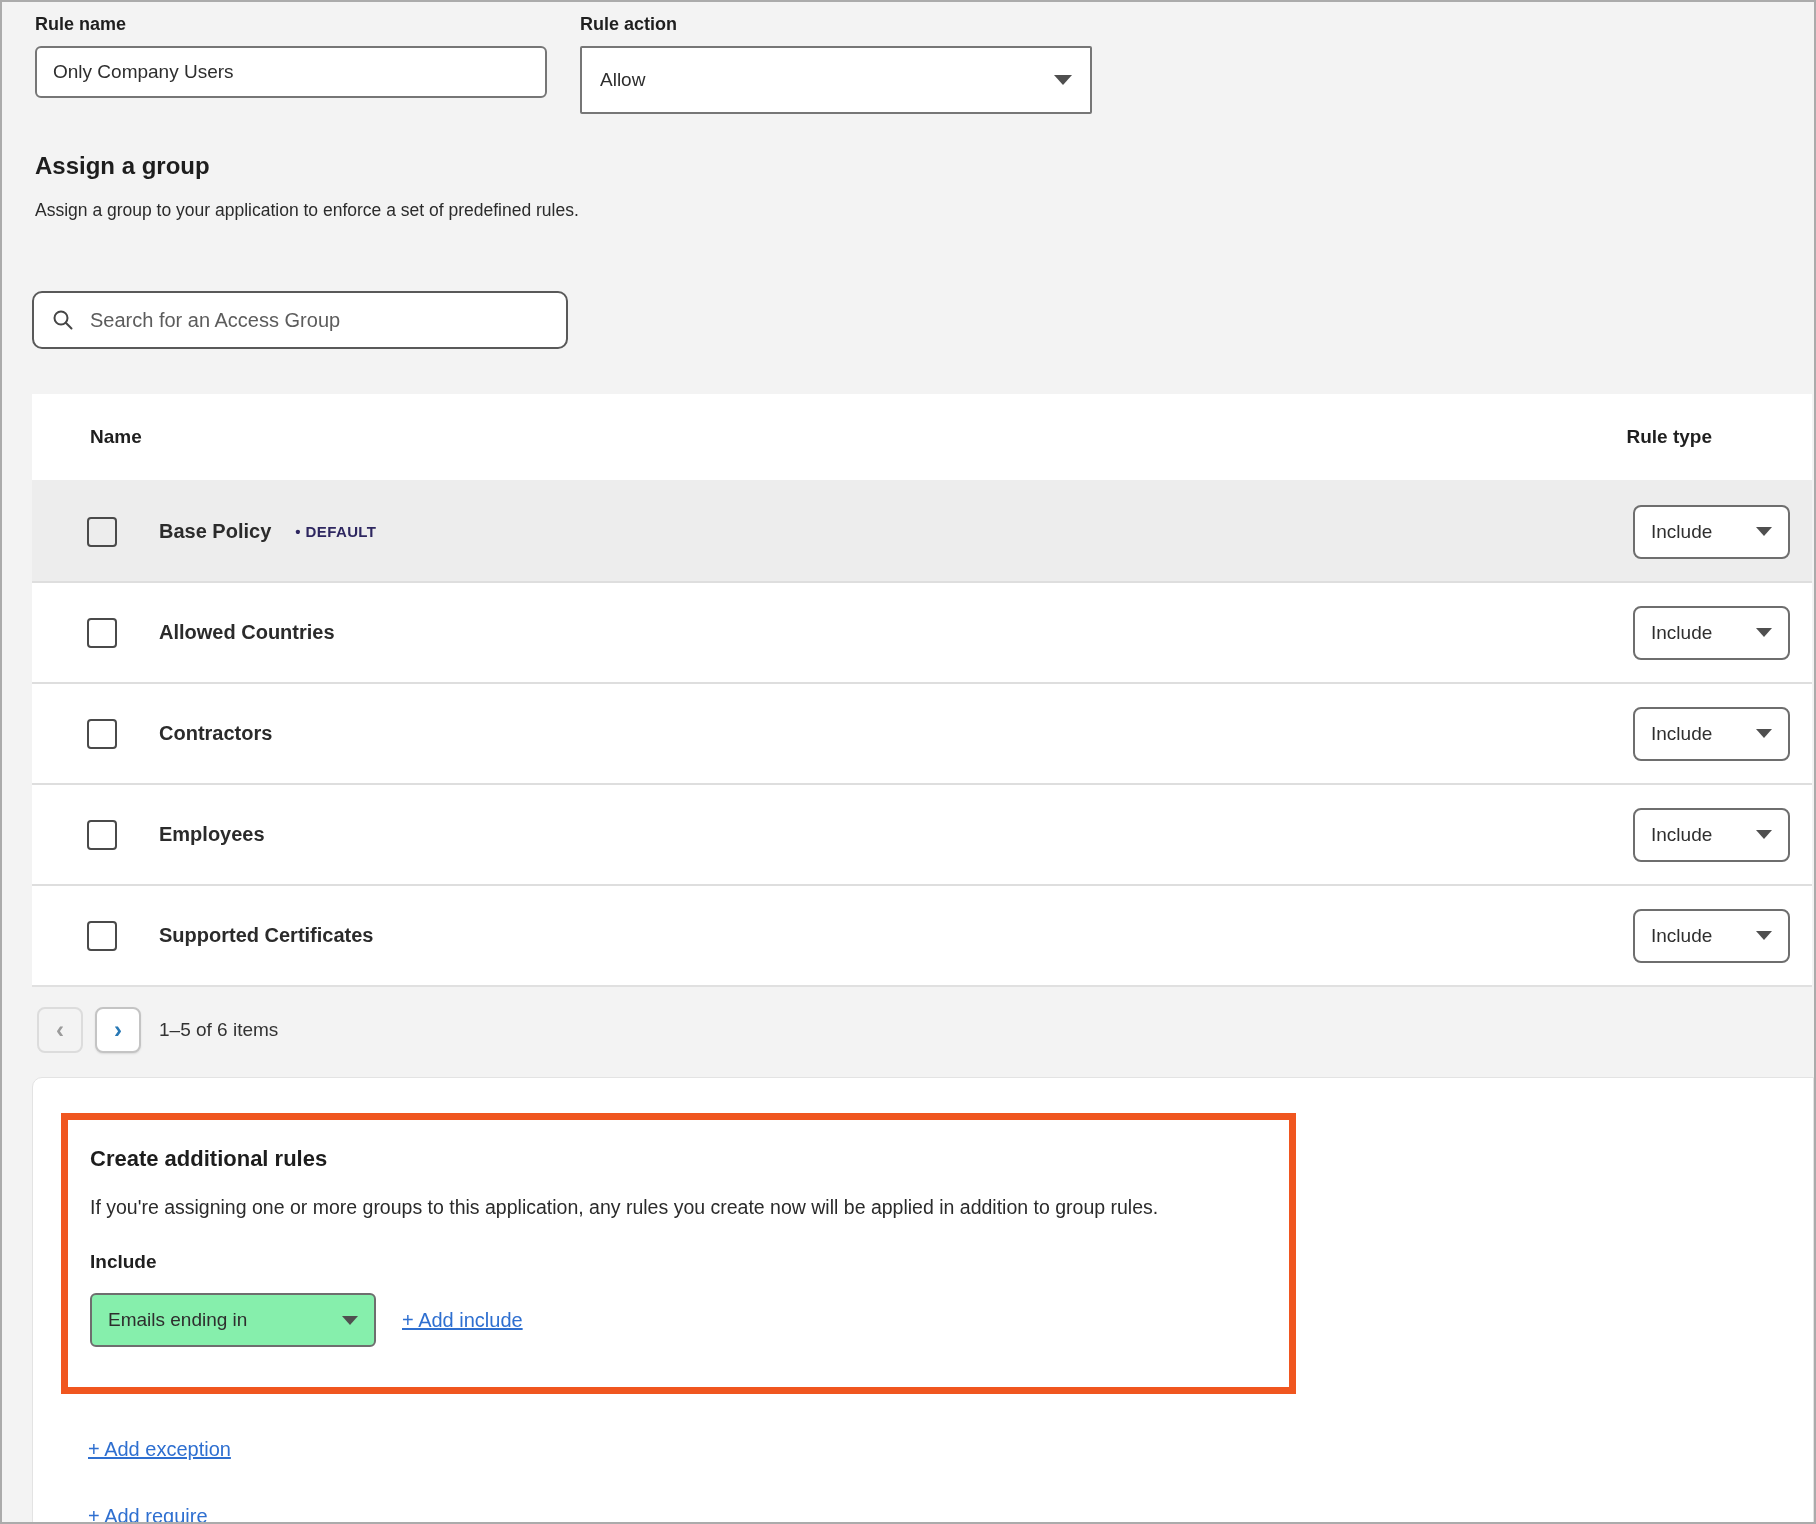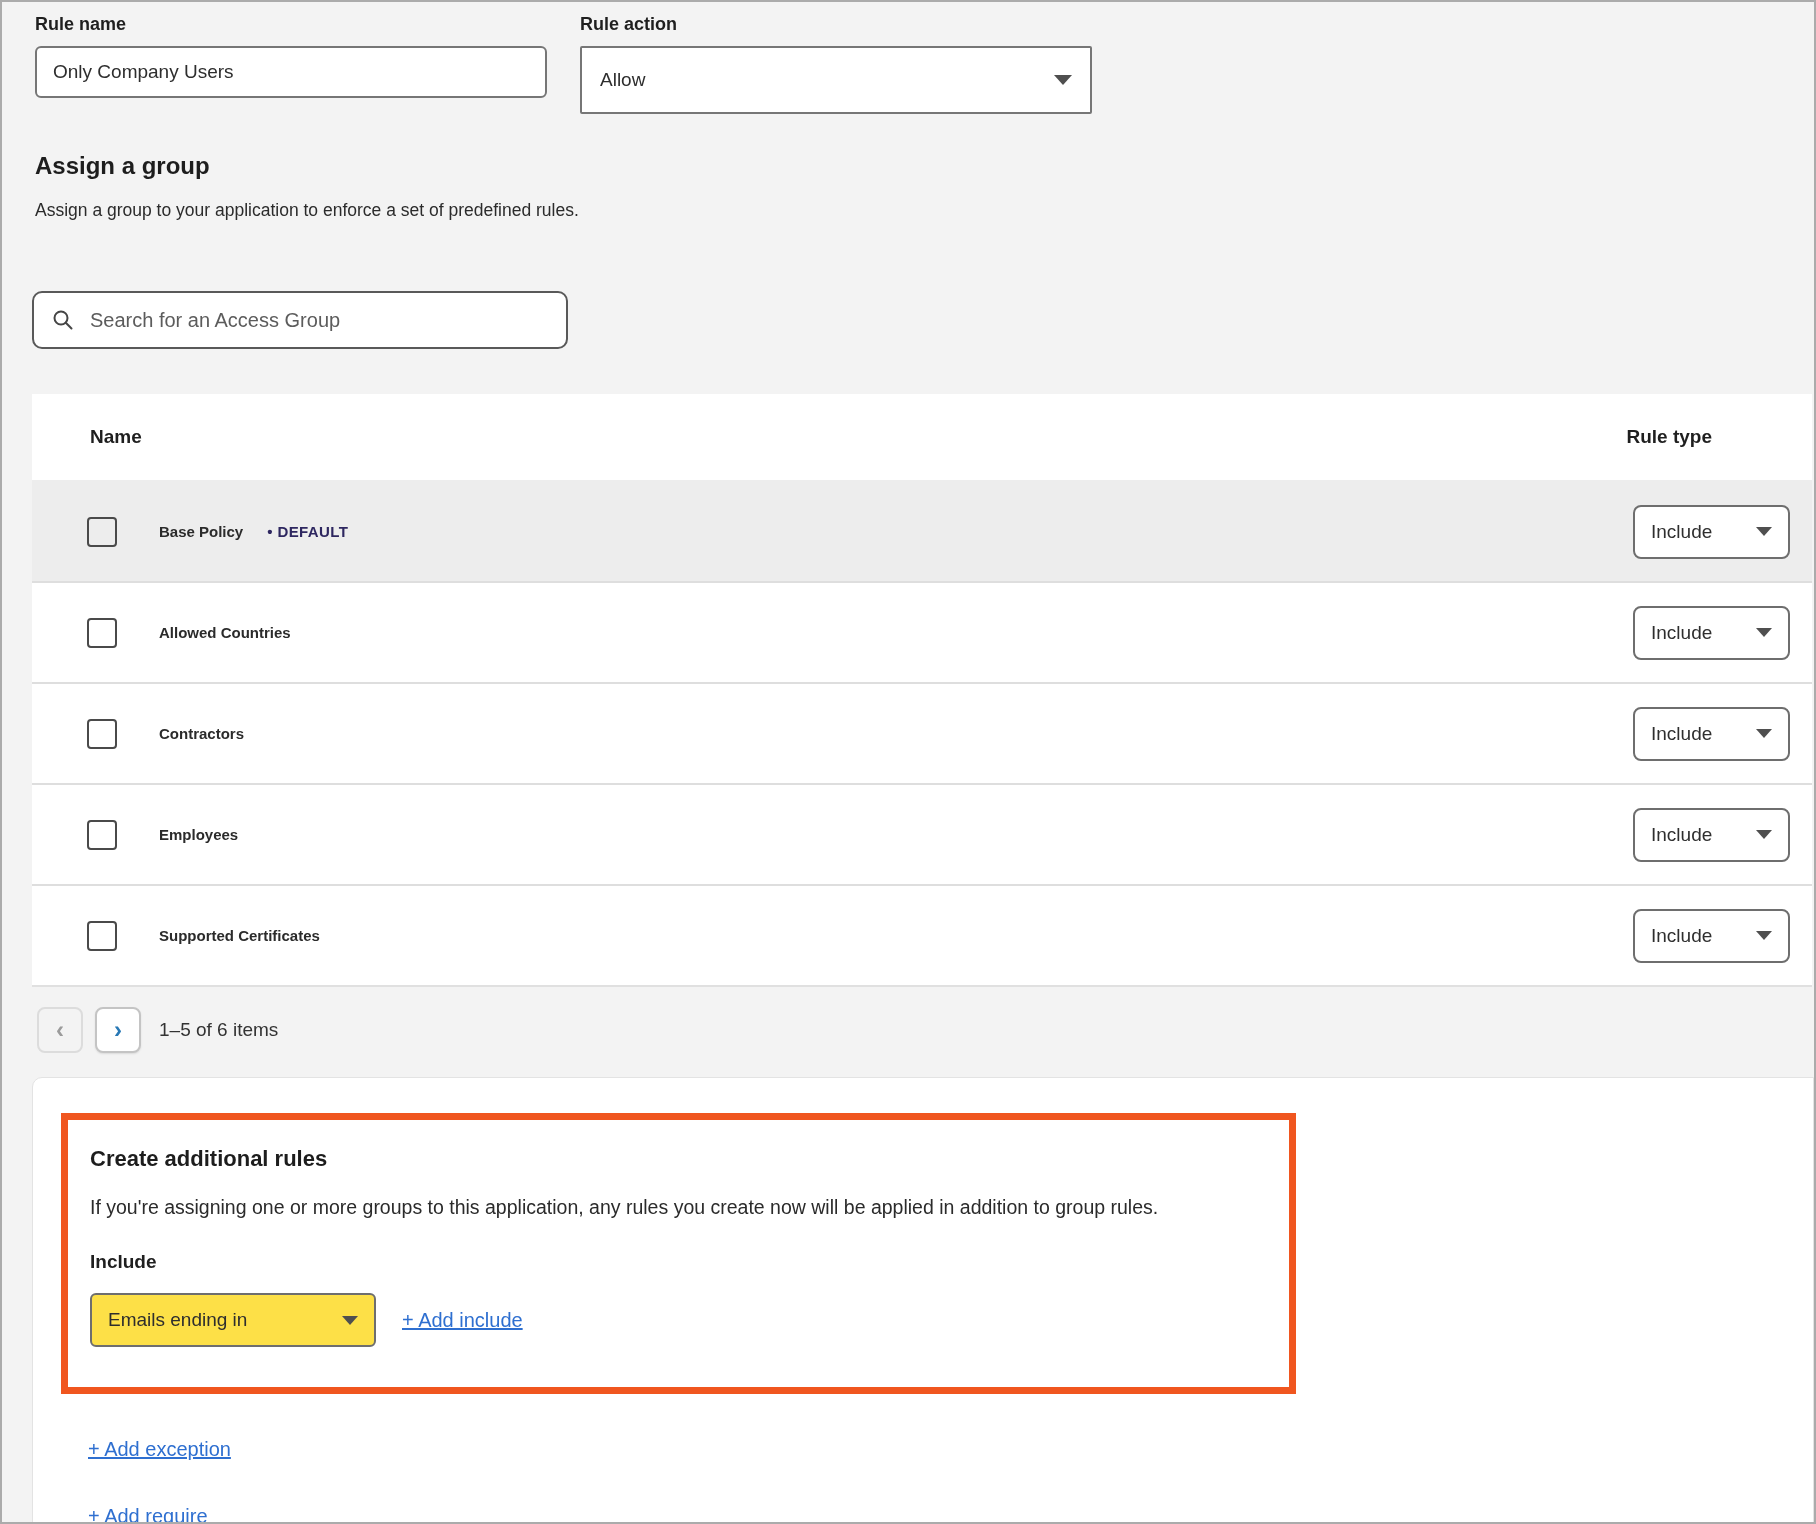--- a/index.html
+++ b/index.html
@@ -52,21 +52,21 @@
   .thead { height:86px; background:#fff; display:flex; align-items:center; }
   .th-name { margin-left:58px; font-weight:bold; font-size:19px; color:#1f1f1f; }
   .th-rule { margin-left:auto; margin-right:100px; font-weight:bold; font-size:19px; color:#1f1f1f; }
   .trow { height:101px; background:#fff; display:flex; align-items:center; border-top:2px solid #dedede; cursor:pointer; }
   .trow.highlight { background:#ededed; border-top:2px solid #ededed; }
   .cb {
     width:30px; height:30px; margin-left:55px;
     border:2px solid #4a4a4a; border-radius:4px; background:transparent;
     flex:0 0 auto; cursor:pointer;
   }
-  .row-label { margin-left:42px; font-weight:bold; font-size:15px; color:#2b2b2b; }
+  .row-label { margin-left:42px; font-weight:bold; font-size:20px; color:#2b2b2b; }
   .default-badge { margin-left:24px; font-weight:bold; font-size:15px; color:#2e2760; letter-spacing:0.4px; }
   .default-badge:empty { display:none; }
   .default-badge::before { content:"• "; }
   .include-select {
     margin-left:auto; margin-right:22px; width:157px; height:54px;
     border:2px solid #6e6e6e; border-radius:8px; background:#fff;
     display:flex; align-items:center; justify-content:space-between;
     padding:0 16px; font-size:19px; color:#2e2e2e; cursor:pointer; flex:0 0 auto;
   }
 
@@ -87,21 +87,21 @@
   .highlight-box {
     position:absolute; left:28px; top:35px; width:1235px; height:281px;
     border:7px solid #f0561f; background:#fff;
     padding:26px 30px 0 22px;
   }
   .highlight-box h3 { margin:0; font-size:22px; color:#1d1d1d; }
   .highlight-box p { margin:24px 0 0 0; font-size:19.5px; color:#2b2b2b; }
   .include-label { display:block; margin-top:32px; font-weight:bold; font-size:19px; color:#1f1f1f; }
   .rule-controls { display:flex; align-items:center; margin-top:20px; }
   .cond-select {
-    width:286px; height:54px; border:2px solid #6e6e6e; border-radius:6px; background:#fde047;
+    width:286px; height:54px; border:2px solid #6e6e6e; border-radius:6px; background:#86efac;
     display:flex; align-items:center; justify-content:space-between;
     padding:0 16px; font-size:19px; color:#2e2e2e; cursor:pointer; flex:0 0 auto;
   }
   .tag-input {
     margin-left:20px; width:610px; height:56px;
     border:2px solid #5f5f5f; border-radius:8px; background:#fff;
     display:flex; align-items:center; padding:0 10px; flex:0 0 auto;
   }
   .chip {
     background:#e2e2e2; border-radius:16px; height:34px;

